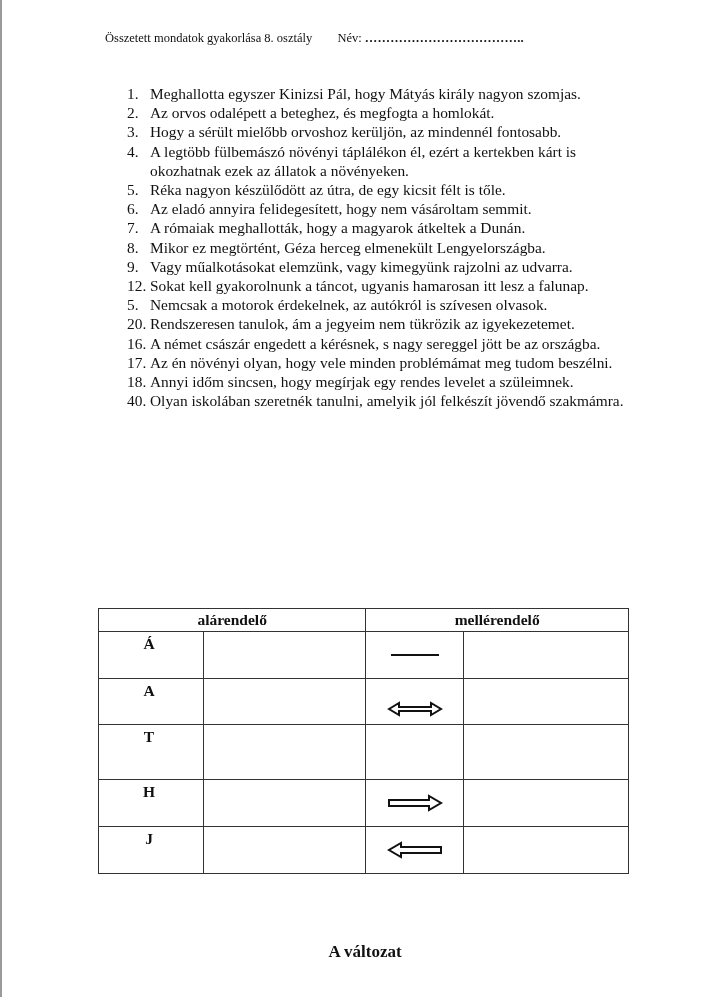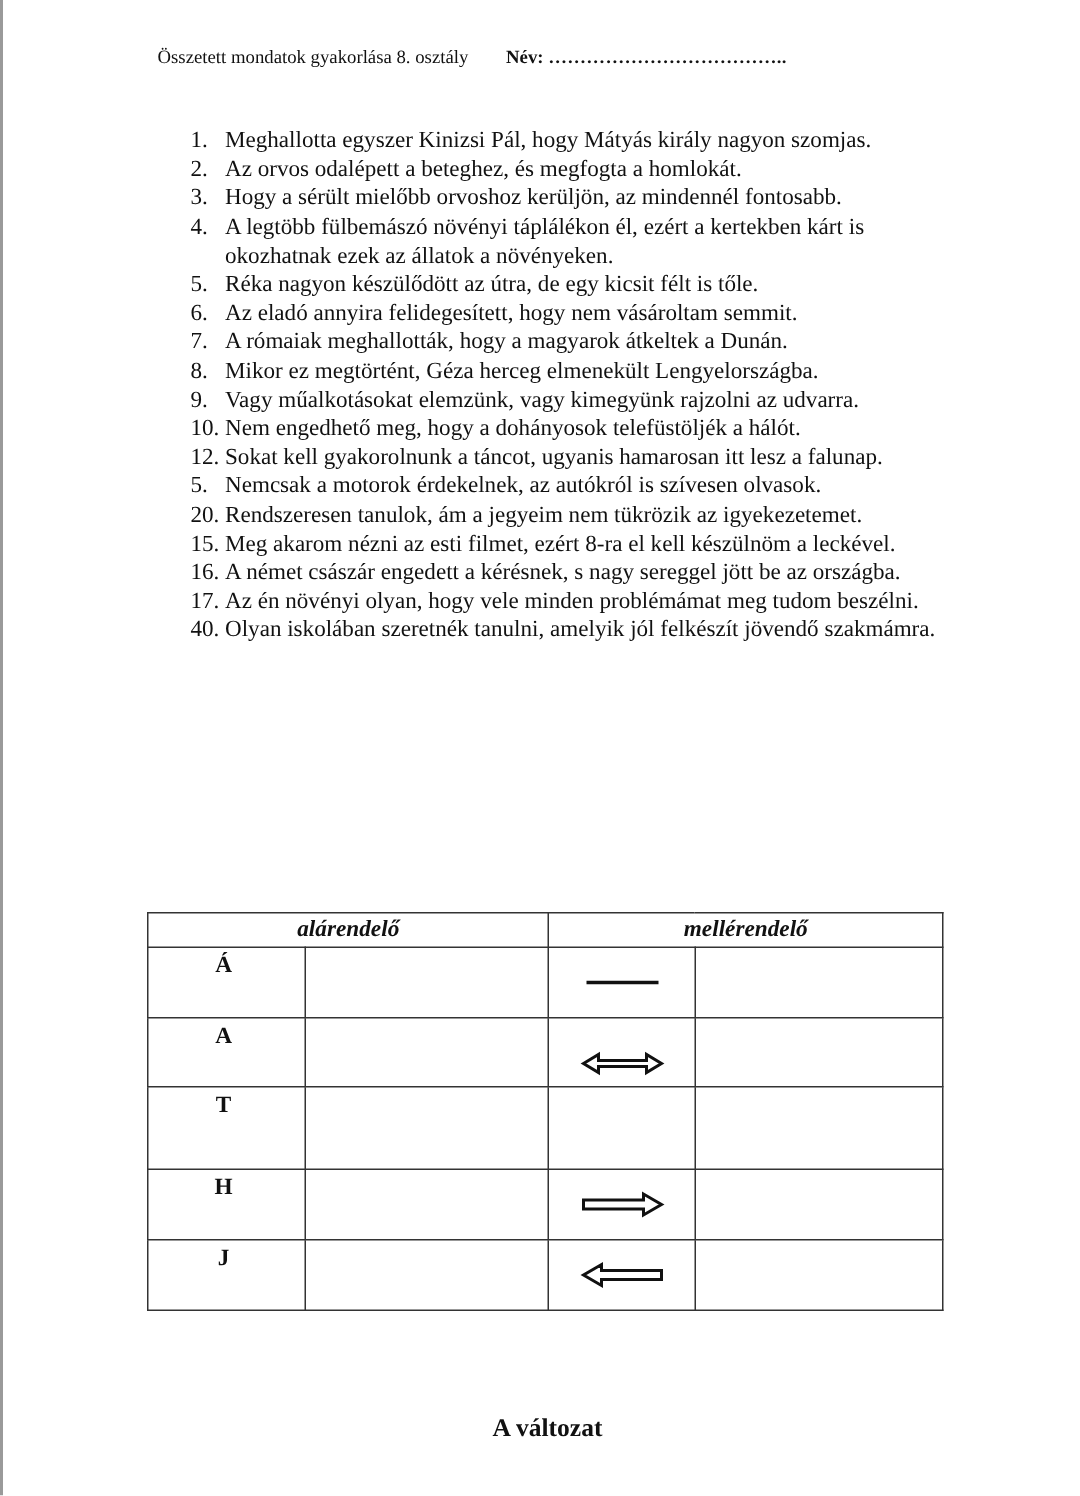--- a/index.html
+++ b/index.html
@@ -4,36 +4,36 @@
 <style>
   html, body { margin: 0; padding: 0; background: #ffffff; }
   body {
     width: 720px; height: 997px; position: relative; overflow: hidden;
     font-family: "Liberation Serif", "DejaVu Serif", serif; color: #111;
   }
   .left-edge { position: absolute; left: 0; top: 0; width: 2px; height: 997px; background: #9a9a9a; }
   .header {
     position: absolute; top: 31px; left: 105px; font-size: 12.5px; white-space: nowrap;
   }
-  .header .name-label { font-weight: bold; margin-left: 22px; }
+  .header .name-label { font-weight: normal; margin-left: 22px; }
   .header .name-dots { font-weight: bold; letter-spacing: 0.2px; }
   ol.sentences {
     position: absolute; top: 84px; left: 127px; width: 510px;
     margin: 0; padding: 0; list-style: none; font-size: 15.4px; line-height: 19.2px;
   }
   ol.sentences li { display: flex; }
   ol.sentences li .num { flex: 0 0 auto; width: 23px; }
   ol.sentences li .num.tight { width: 23px; }
   ol.sentences li .txt { flex: 1 1 auto; }
   table.conj {
     position: absolute; top: 608px; left: 98px; width: 531px;
     border-collapse: collapse; font-size: 15.5px;
   }
   table.conj td, table.conj th { border: 1.5px solid #333; padding: 0; vertical-align: top; }
-  table.conj th { font-weight: bold; height: 22px; text-align: center; vertical-align: middle; font-style: italic; }
+  table.conj th { font-weight: bold; height: 22px; text-align: center; vertical-align: middle; }
   table.conj td.letter { width: 101px; text-align: center; font-weight: bold; padding-top: 3px; padding-right: 4px; }
   table.conj td.blank-a { width: 163px; }
   table.conj td.sym { width: 97px; text-align: center; vertical-align: middle; }
   table.conj td.blank-b { width: 166px; }
   .r1 td { height: 43px; }
   .r2 td { height: 42px; }
   .r3 td { height: 51px; }
   .r4 td { height: 43px; }
   .r5 td { height: 43px; }
   .sym svg { display: block; margin: 0 auto; }
@@ -84,46 +84,42 @@
     </li>
   <li>
       <span class="num">8.</span>
       <span class="txt">Mikor ez megtörtént, Géza herceg elmenekült Lengyelországba.</span>
     </li>
   <li>
       <span class="num">9.</span>
       <span class="txt">Vagy műalkotásokat elemzünk, vagy kimegyünk rajzolni az udvarra.</span>
     </li>
   <li>
-      <span class="num tight">10.</span>
-      <span class="txt">Nem engedhető meg, hogy a dohányosok telefüstöljék a hálót.</span>
-    </li>
-  <li>
       <span class="num tight">12.</span>
       <span class="txt">Sokat kell gyakorolnunk a táncot, ugyanis hamarosan itt lesz a falunap.</span>
     </li>
   <li>
       <span class="num tight">5.</span>
       <span class="txt">Nemcsak a motorok érdekelnek, az autókról is szívesen olvasok.</span>
     </li>
   <li>
       <span class="num tight">20.</span>
       <span class="txt">Rendszeresen tanulok, ám a jegyeim nem tükrözik az igyekezetemet.</span>
     </li>
   <li>
-      <span class="num tight">15.</span>
-      <span class="txt">Meg akarom nézni az esti filmet, ezért 8-ra el kell készülnöm a leckével.</span>
-    </li>
-  <li>
       <span class="num tight">16.</span>
       <span class="txt">A német császár engedett a kérésnek, s nagy sereggel jött be az országba.</span>
     </li>
   <li>
       <span class="num tight">17.</span>
       <span class="txt">Az én növényi olyan, hogy vele minden problémámat meg tudom beszélni.</span>
+    </li>
+  <li>
+      <span class="num tight">18.</span>
+      <span class="txt">Annyi időm sincsen, hogy megírjak egy rendes levelet a szüleimnek.</span>
     </li>
   <li>
       <span class="num tight">40.</span>
       <span class="txt"> Olyan iskolában szeretnék tanulni, amelyik jól felkészít jövendő szakmámra.</span>
     </li>
 </ol>
 
 <table class="conj">
   <tbody>
       <tr>

